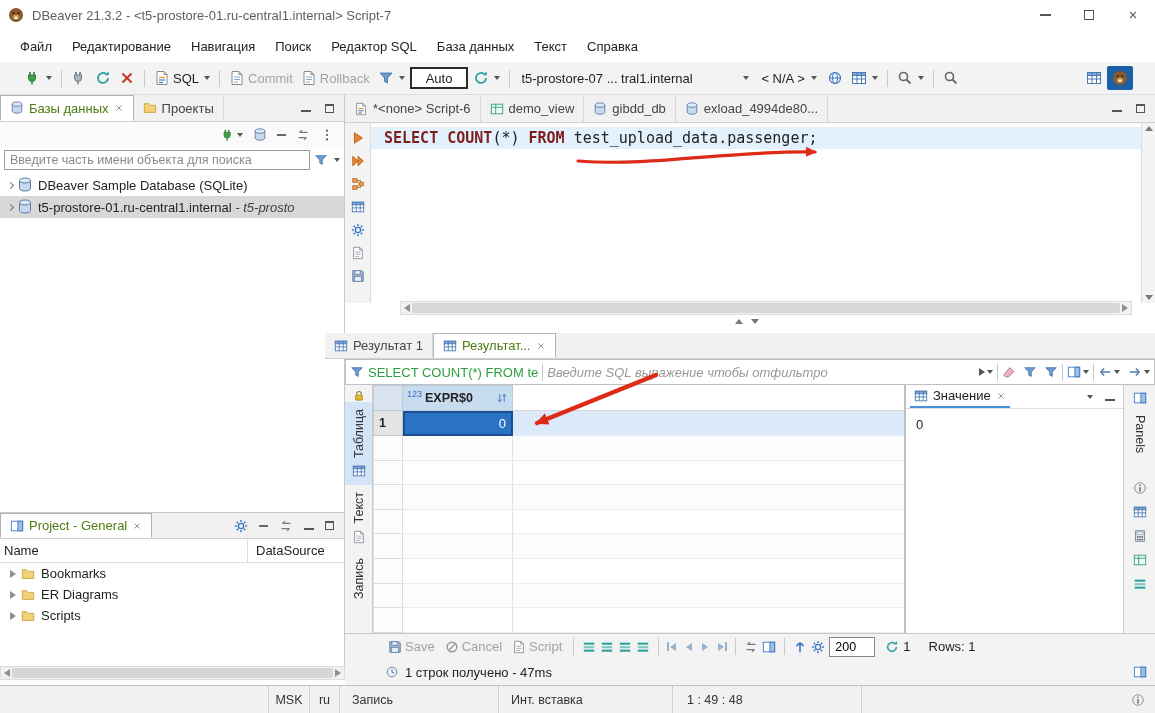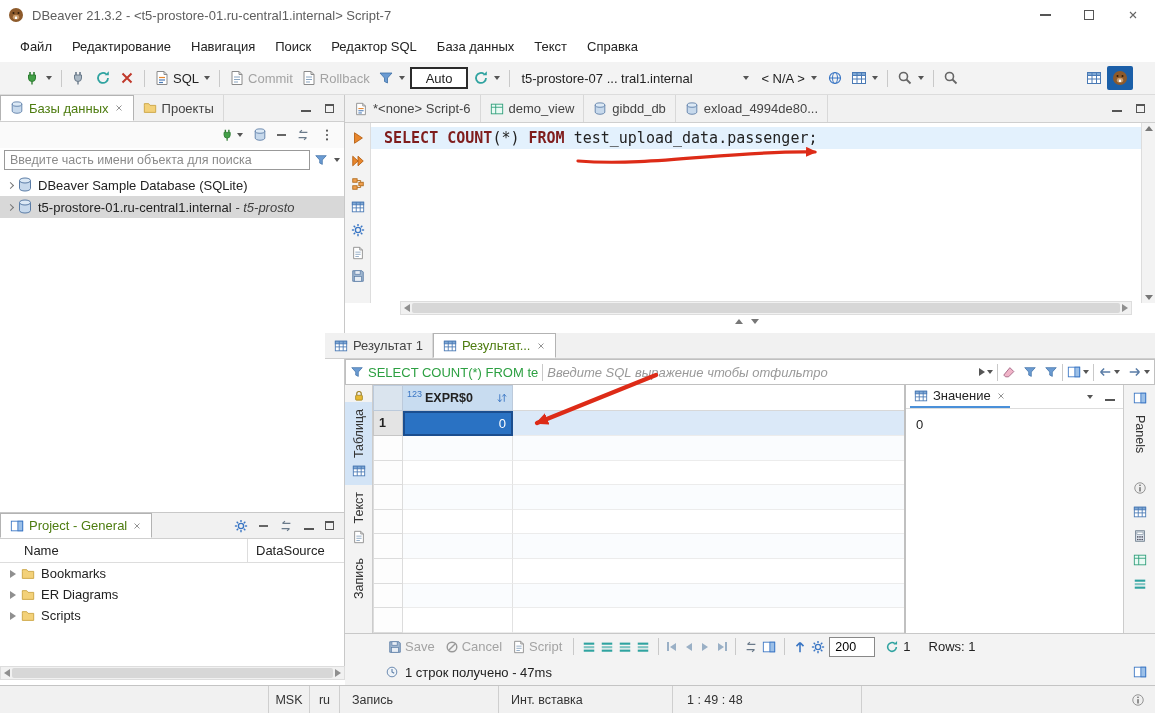--- a/index.html
+++ b/index.html
@@ -482,21 +482,21 @@
           </svg>
         <span style="width:9px;border-bottom:2px solid #666"></span>
         <svg class="ic14">
             <use href="#i-sync"></use>
           </svg>
         <span class="ico-min"></span>
         <span class="ico-max"></span>
       </span>
     </div>
     <div class="hflex" style="height:24px;border-bottom:1px solid #ddd">
-      <span style="padding-left:24px;flex:1">Name</span>
+      <span style="padding-left:4px;flex:1">Name</span>
       <span style="width:1px;height:100%;background:#ddd"></span>
       <span style="width:96px;padding-left:8px">DataSource</span>
     </div>
     <div class="tree-row" style="height:21px">
       <span class="tri tri-r" style="margin:0 5px 0 4px;border-left-color:#8f8f8f"></span>
       <svg class="ic14" style="margin-right:6px">
           <use href="#i-folder"></use>
         </svg>
       <span>Bookmarks</span>
     </div>

